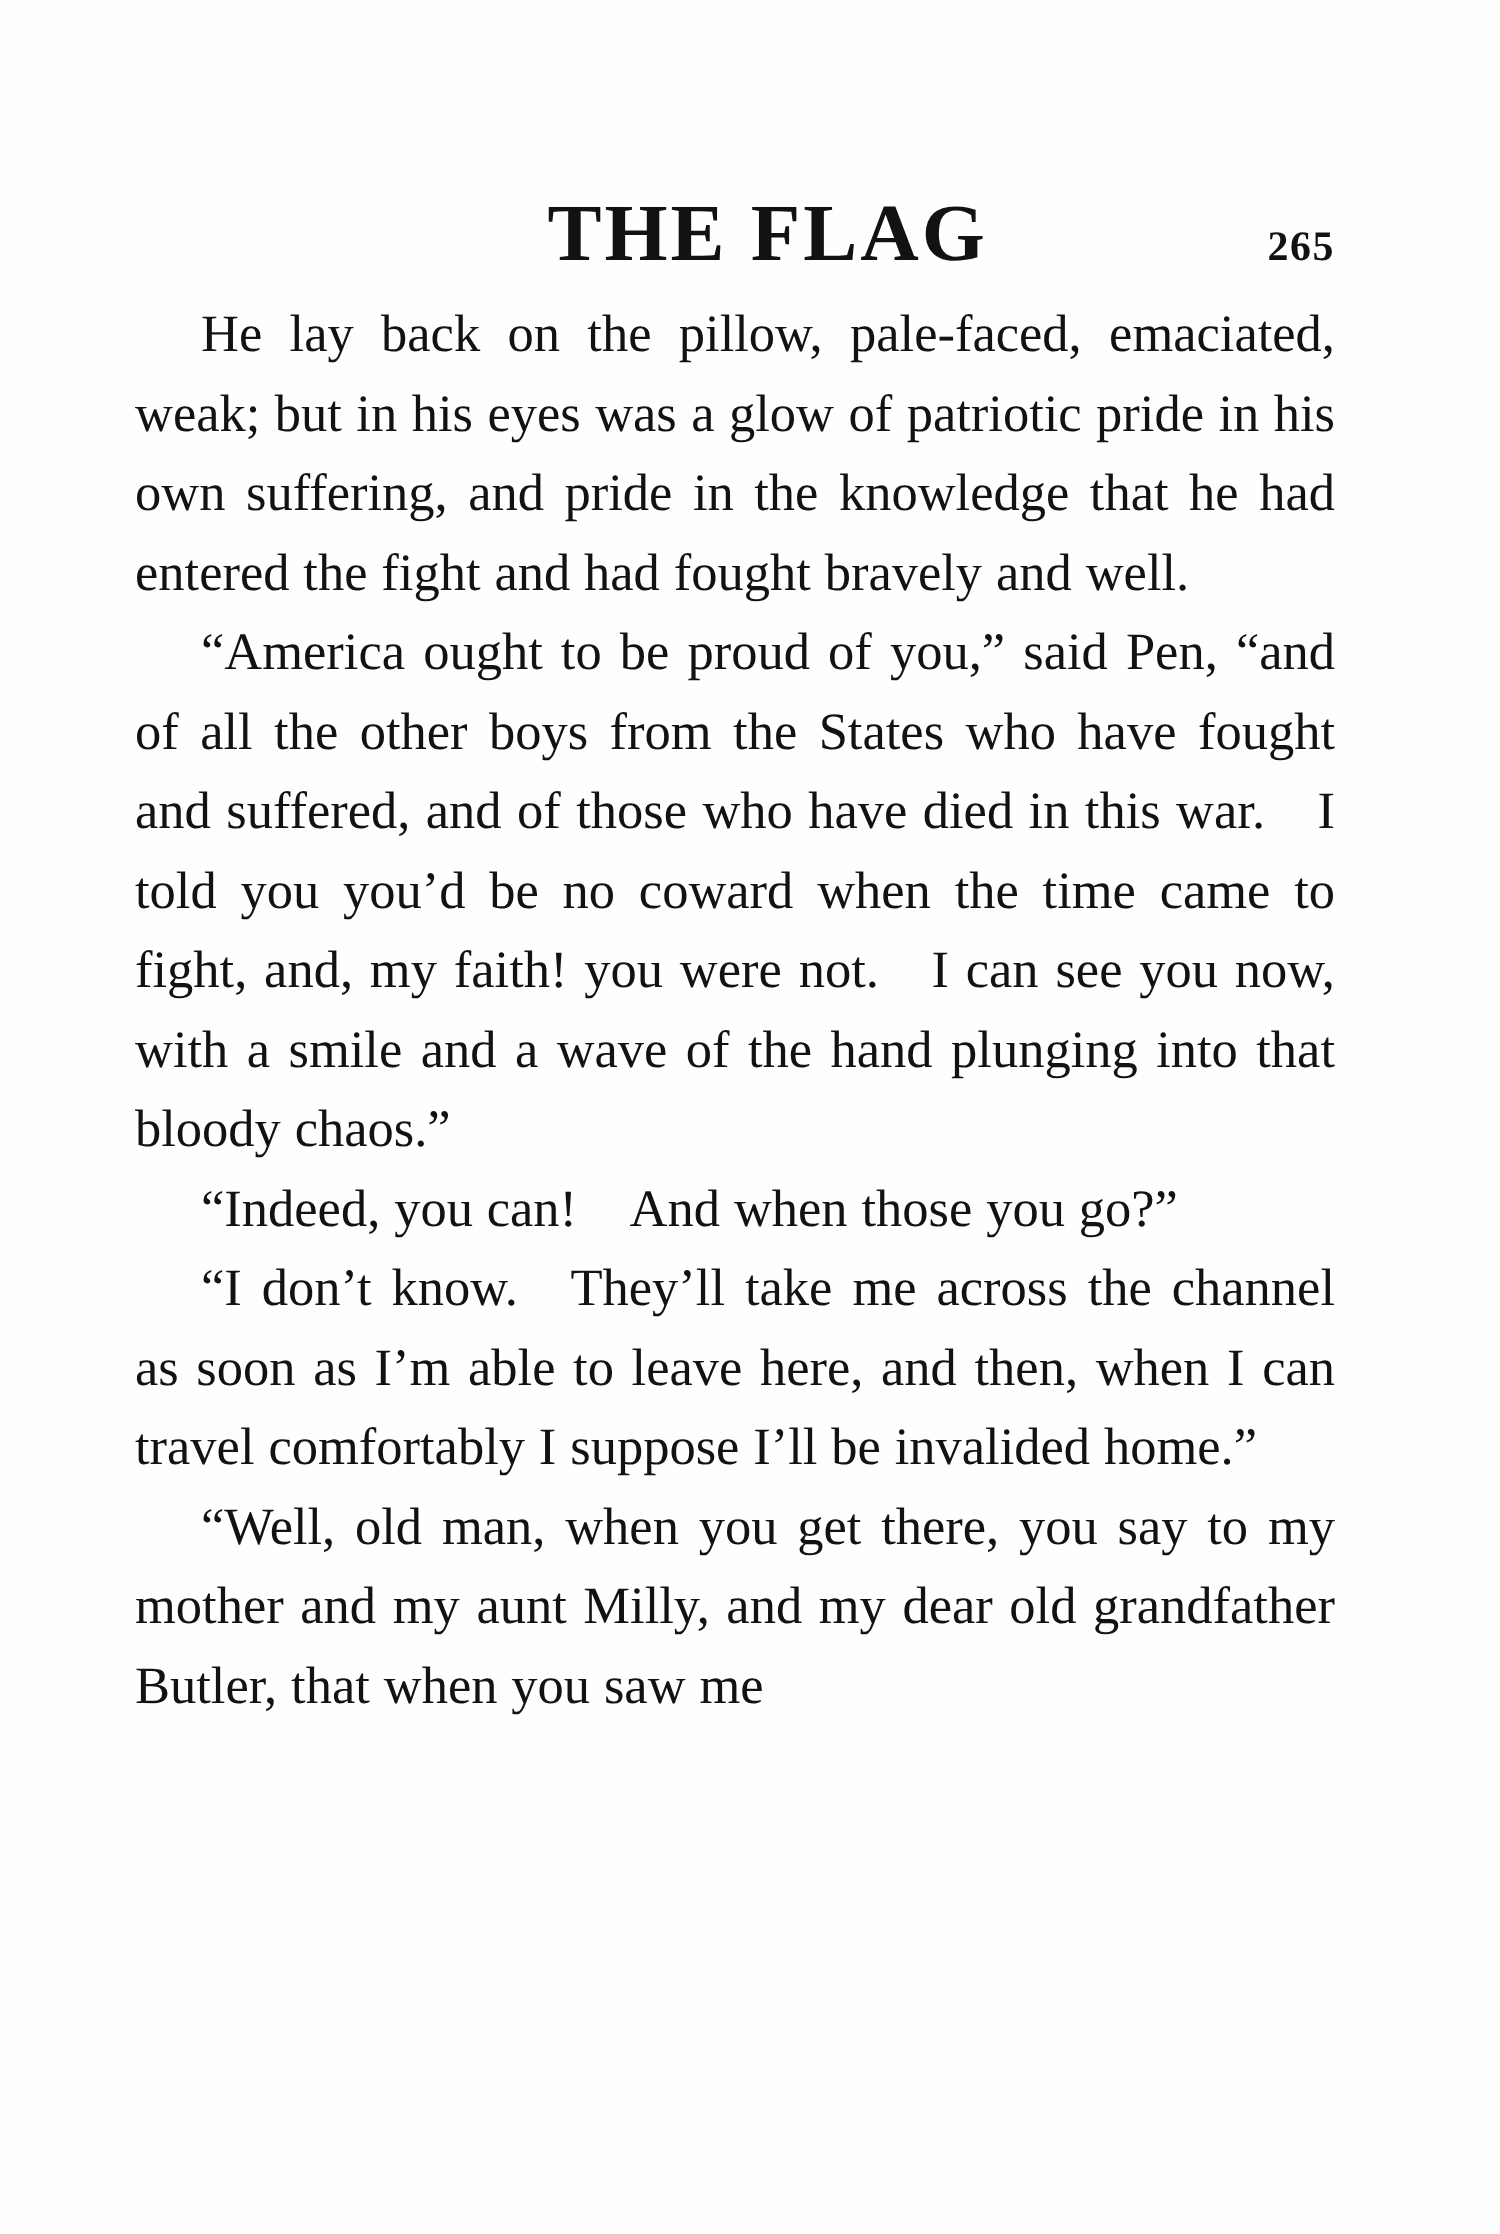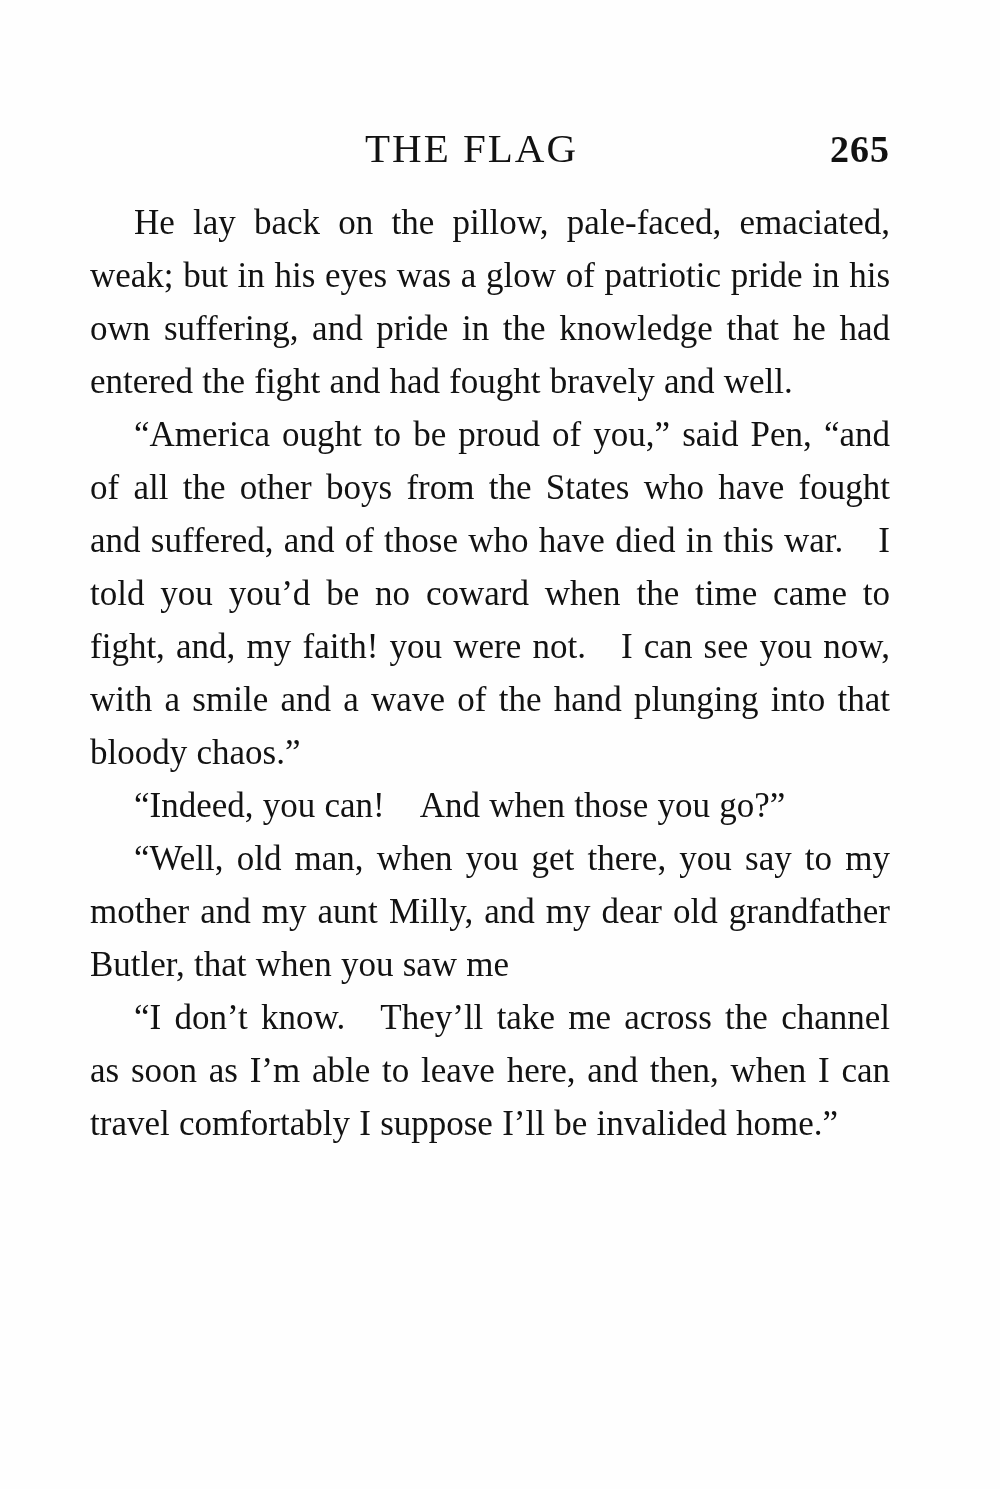--- a/index.html
+++ b/index.html
@@ -27,29 +27,29 @@
     position: absolute;
     left: 90px;
     top: 124px;
     width: 800px;
     height: 52px;
     display: flex;
     align-items: baseline;
     justify-content: space-between;
   }
   .running-title {
-    font-size: 41px;
+    font-size: 54px;
     letter-spacing: 2px;
-    font-weight: 400;
+    font-weight: 700;
     margin-left: 275px;
     white-space: nowrap;
     text-align: center;
   }
   .folio {
-    font-size: 38px;
+    font-size: 28px;
     font-weight: 700;
     letter-spacing: 1px;
   }
   .body-text {
     position: absolute;
     left: 90px;
     top: 196px;
     width: 800px;
     font-size: 35px;
     line-height: 53px;
@@ -69,17 +69,17 @@
 
   <div class="header">
     <div class="running-title">THE FLAG</div>
     <div class="folio">265</div>
   </div>
 
   <div class="body-text">
     <p>He lay back on the pillow, pale-faced, emaciated, weak; but in his eyes was a glow of patriotic pride in his own suffering, and pride in the knowledge that he had entered the fight and had fought bravely and well.</p>
     <p>“America ought to be proud of you,” said Pen, “and of all the other boys from the States who have fought and suffered, and of those who have died in this war. I told you you’d be no coward when the time came to fight, and, my faith! you were not. I can see you now, with a smile and a wave of the hand plunging into that bloody chaos.”</p>
     <p>“Indeed, you can! And when those you go?”</p>
+    <p>“I don’t know. They’ll take me across the channel as soon as I’m able to leave here, and then, when I can travel comfortably I suppose I’ll be invalided home.”</p>
     <p>“Well, old man, when you get there, you say to my mother and my aunt Milly, and my dear old grandfather Butler, that when you saw me</p>
-    <p>“I don’t know. They’ll take me across the channel as soon as I’m able to leave here, and then, when I can travel comfortably I suppose I’ll be invalided home.”</p>
   </div>
 
 </div>
 
 </body></html>

